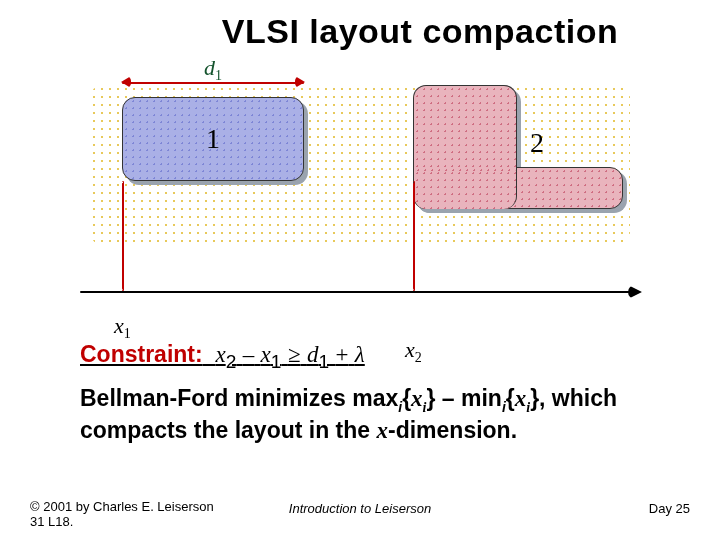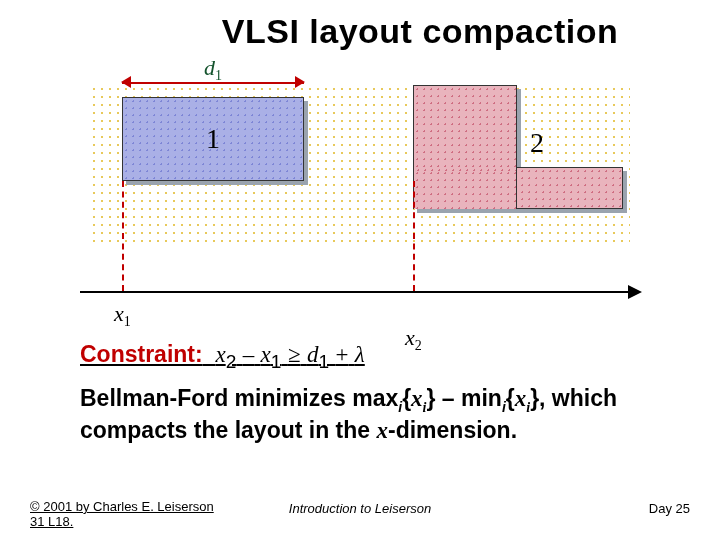--- a/index.html
+++ b/index.html
@@ -1,15 +1,15 @@
 <!DOCTYPE html>
 <html><head>
 <meta charset="utf-8">
 <style>
-  * { box-sizing: border-box; }
+  * { box-sizing: border-box; border-radius: 13px; }
   html, body {
     margin: 0; padding: 0;
     width: 720px; height: 540px;
     font-family: Arial, Helvetica, sans-serif;
     background: #fff;
     color: #000;
   }
   .slide {
     width: 720px; height: 540px;
     position: relative;
@@ -148,21 +148,21 @@
   }
   .xaxis .head {
     position: absolute; right: -2px; top: -6px;
     width: 0; height: 0;
     border-top: 7px solid transparent;
     border-bottom: 7px solid transparent;
     border-left: 14px solid #000;
   }
   .xlbl {
     position: absolute;
-    top: 238px;
+    top: 250px;
     font-family: "Times New Roman", serif;
     font-style: italic; font-size: 22px;
   }
   .xlbl sub { font-size: 14px; font-style: normal; }
   .xlbl1 { left: 34px; }
   .xlbl2 { left: 325px; margin-top: 24px; }
 
   .constraint {
     font-size: 23px;
     margin: 0 0 11px 44px;
@@ -184,21 +184,20 @@
 
   .footer {
     position: absolute;
     left: 30px; right: 30px; bottom: 10px;
     font-size: 13px;
     color: #000;
   }
   .footer .left {
     position: absolute; left: 0; bottom: 0; width: 220px;
     line-height: 1.2;
-    text-decoration: underline;
   }
   .footer .center {
     position: absolute; left: 0; right: 0; bottom: 14px;
     text-align: center;
     font-style: italic;
   }
   .footer .right {
     position: absolute; right: 0; bottom: 14px; text-align: right;
   }
 </style>

